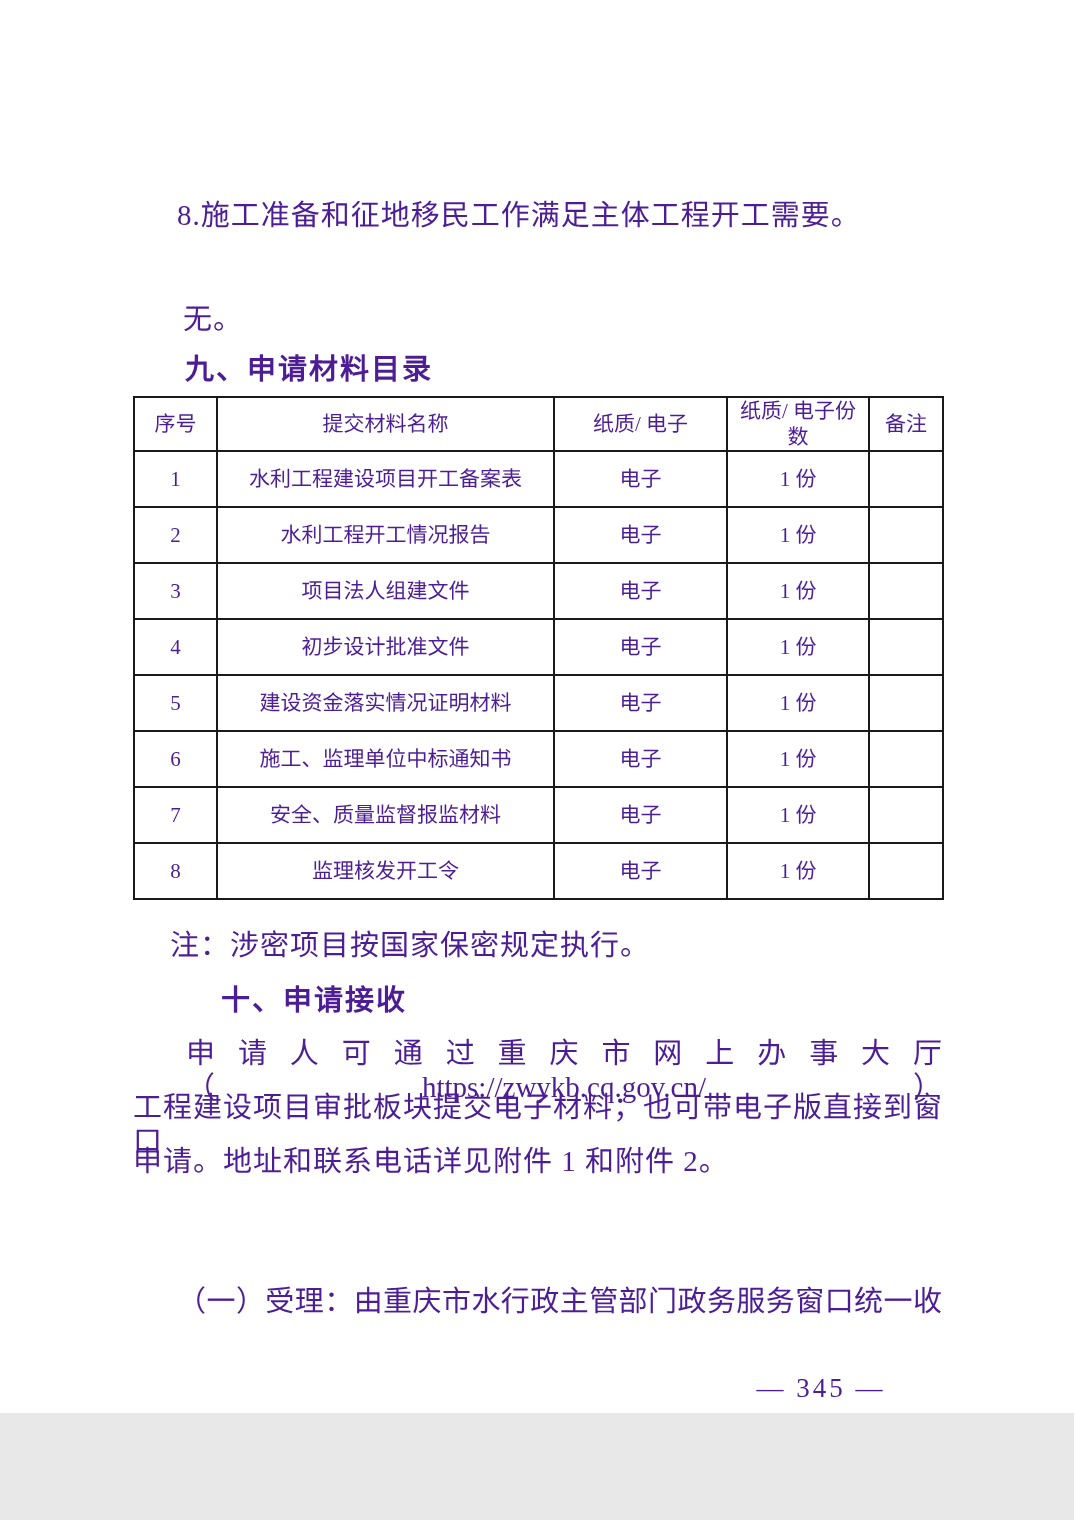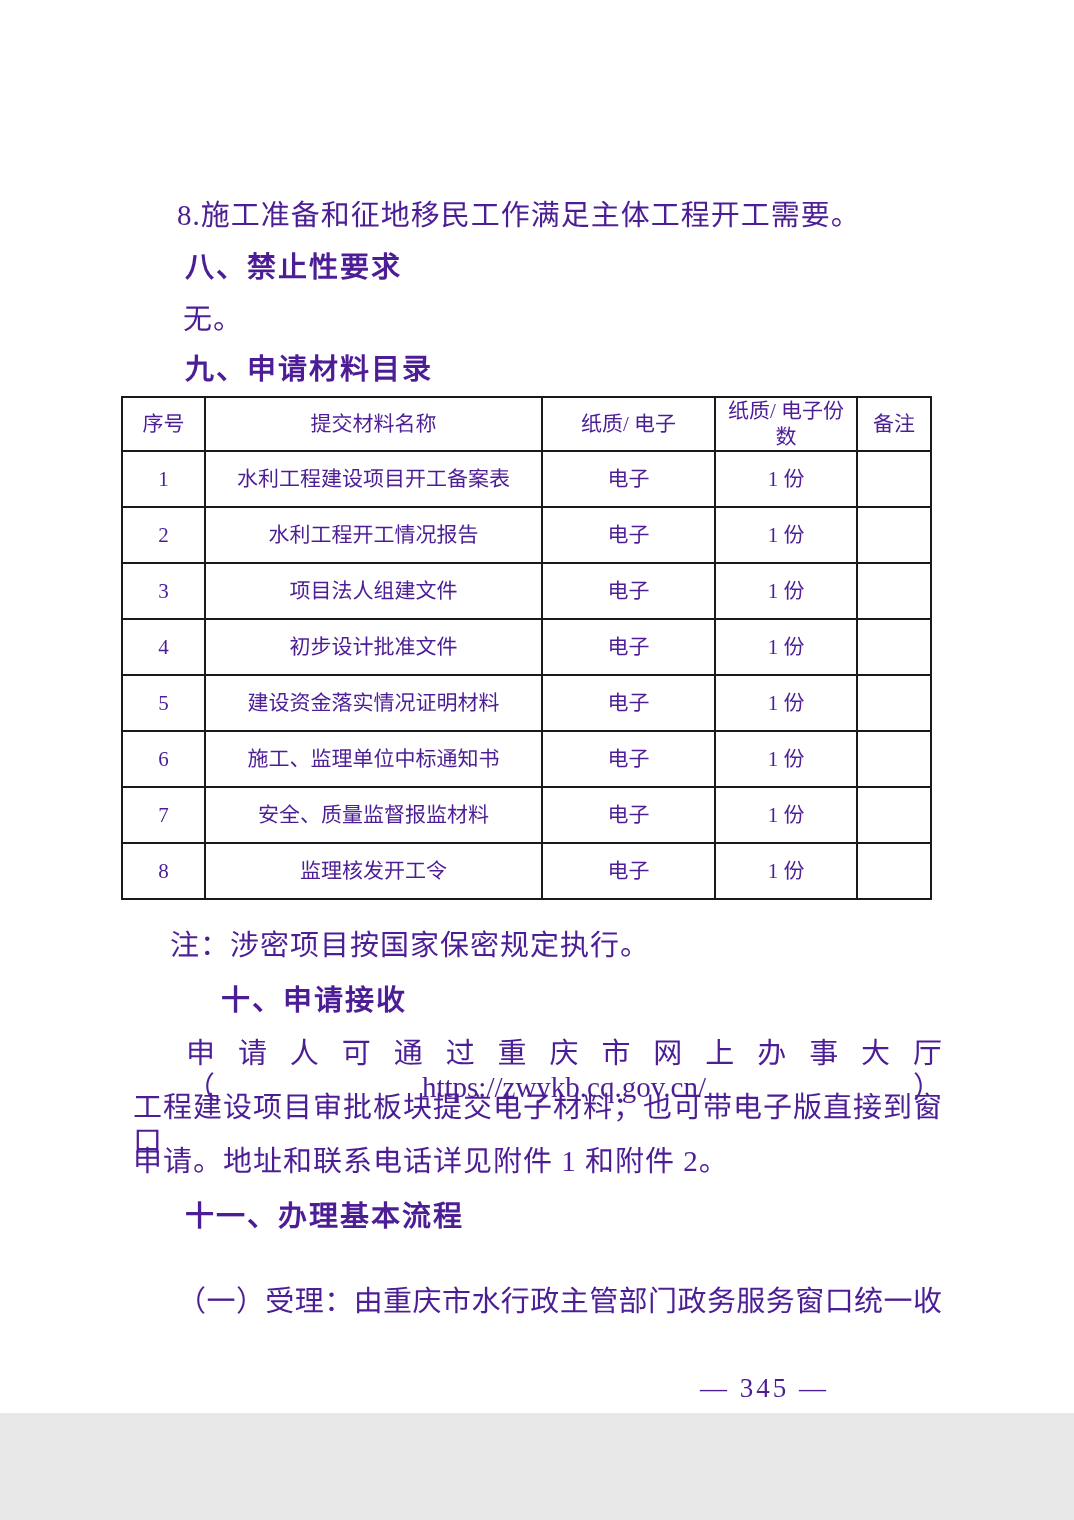--- a/index.html
+++ b/index.html
@@ -37,21 +37,21 @@
     position: absolute;
     font-family: "Liberation Sans", "DejaVu Sans", sans-serif;
     font-weight: 700;
     font-size: 29px;
     line-height: 34px;
     letter-spacing: 2px;
     white-space: nowrap;
   }
   table.materials {
     position: absolute;
-    left: 121px;
+    left: 133px;
     top: 396px;
     width: 809px;
     border-collapse: collapse;
     table-layout: fixed;
     font-family: "Liberation Serif", "DejaVu Serif", serif;
   }
   table.materials td, table.materials th {
     border: 2px solid #1a1a1a;
     text-align: center;
     vertical-align: middle;
@@ -61,35 +61,34 @@
     padding: 0 6px;
     overflow: hidden;
   }
   table.materials tr.hdr { height: 53px; }
   table.materials tr.row { height: 56px; }
   .pagenum {
     position: absolute;
     left: 700px;
     top: 1372px;
     width: 242px;
-    text-align: left;
+    text-align: center;
     font-size: 27px;
     line-height: 32px;
     letter-spacing: 3px;
     white-space: nowrap;
   }
 </style>
 </head>
 <body>
 
 <div class="page">
 
   <div class="line" style="left:177px; top:198px;">8.施工准备和征地移民工作满足主体工程开工需要。</div>
 
-  <div class="heading" style="left:185px; top:250px;">八、禁止性要求</div>
 
   <div class="line" style="left:183px; top:302px;">无。</div>
 
   <div class="heading" style="left:185px; top:352px;">九、申请材料目录</div>
 
   <table class="materials">
     <colgroup>
       <col style="width:83px">
         <col style="width:337px">
         <col style="width:173px">
@@ -166,20 +165,19 @@
   <div class="line" style="left:170px; top:928px;text-align:right;">注：涉密项目按国家保密规定执行。</div>
 
   <div class="heading" style="left:185px; top:983px;margin-left:36px;">十、申请接收</div>
 
   <div class="jline" style="left:133px; top:1090px; width:809px;">工程建设项目审批板块提交电子材料；也可带电子版直接到窗口</div>
 
   <div class="jline" style="left:186px; top:1036px; width:756px;">申请人可通过重庆市网上办事大厅（https://zwykb.cq.gov.cn/）</div>
 
   <div class="line" style="left:133px; top:1144px;">申请。地址和联系电话详见附件 1 和附件 2。</div>
 
-  <div class="heading" style="left:185px; top:1199px;">十一、办理基本流程</div>
 
   <div class="jline" style="left:177px; top:1284px; width:765px;">（一）受理：由重庆市水行政主管部门政务服务窗口统一收</div>
 
 
   <div class="pagenum">— 345 —</div>
 
 </div>
 
 </body></html>

